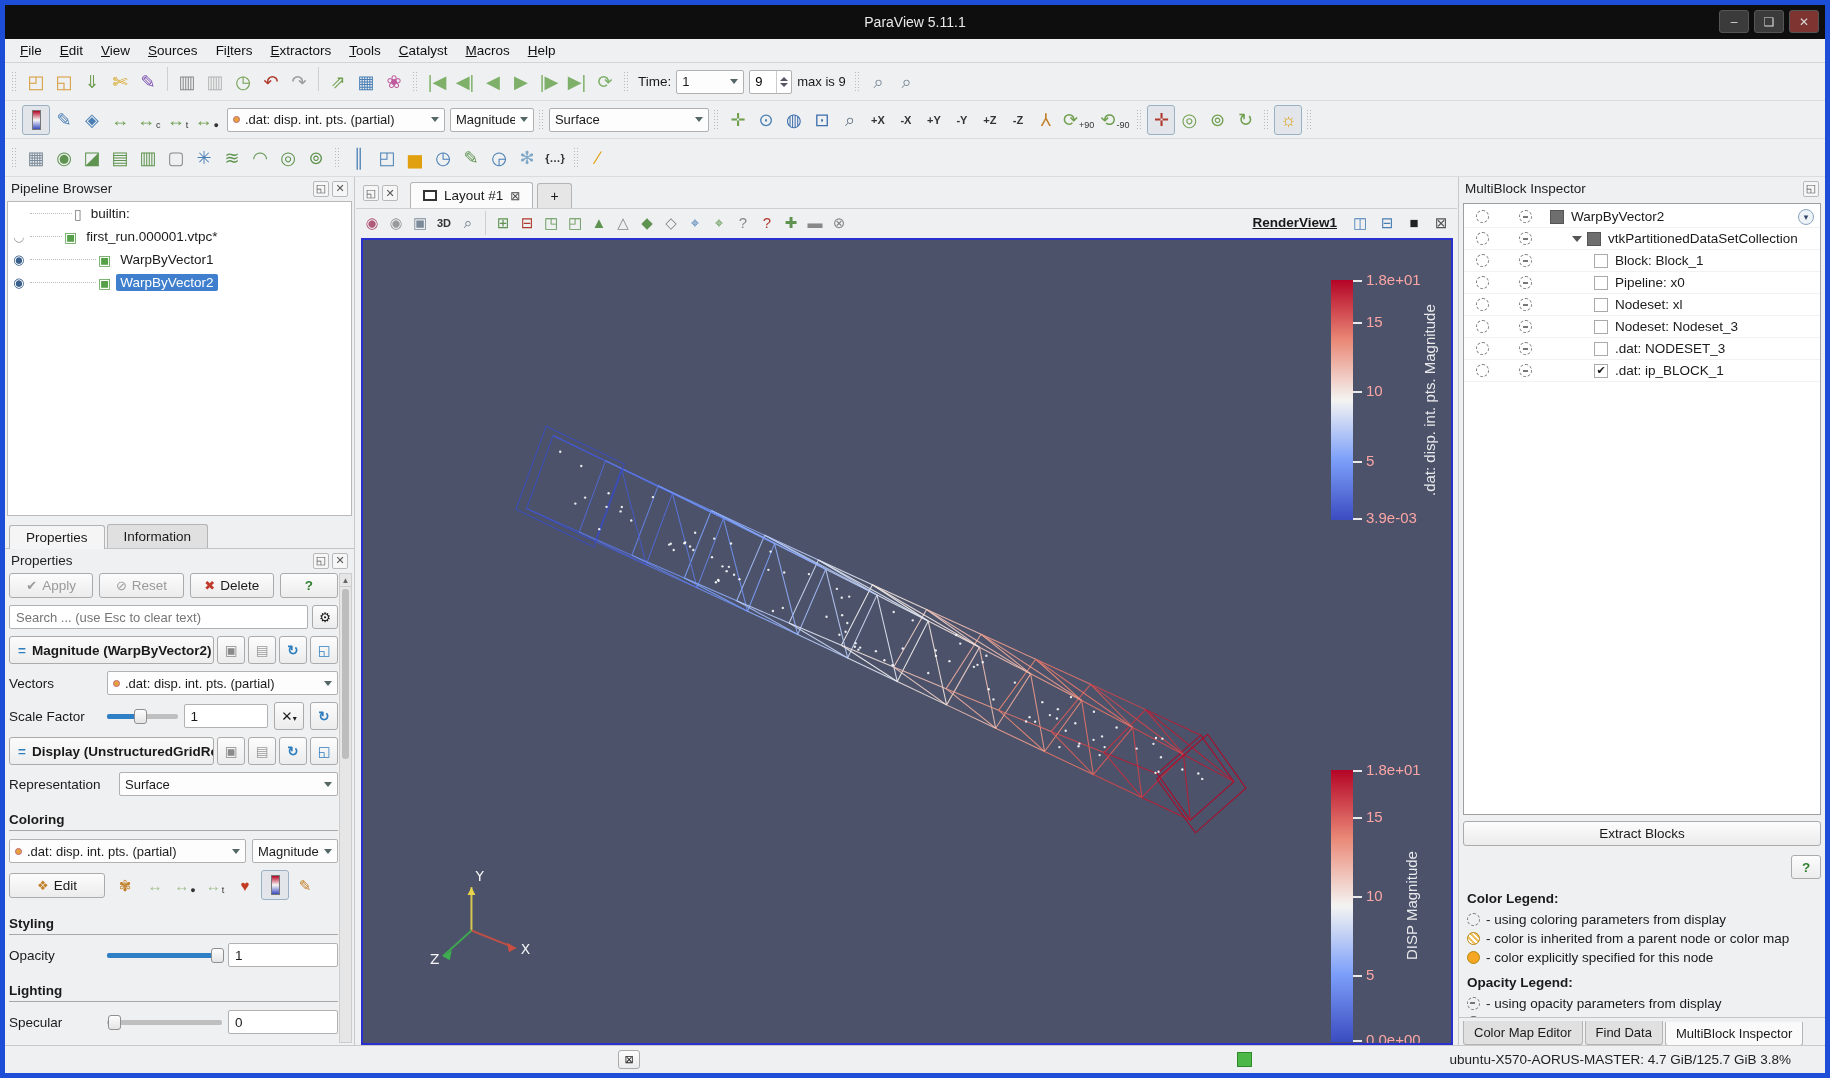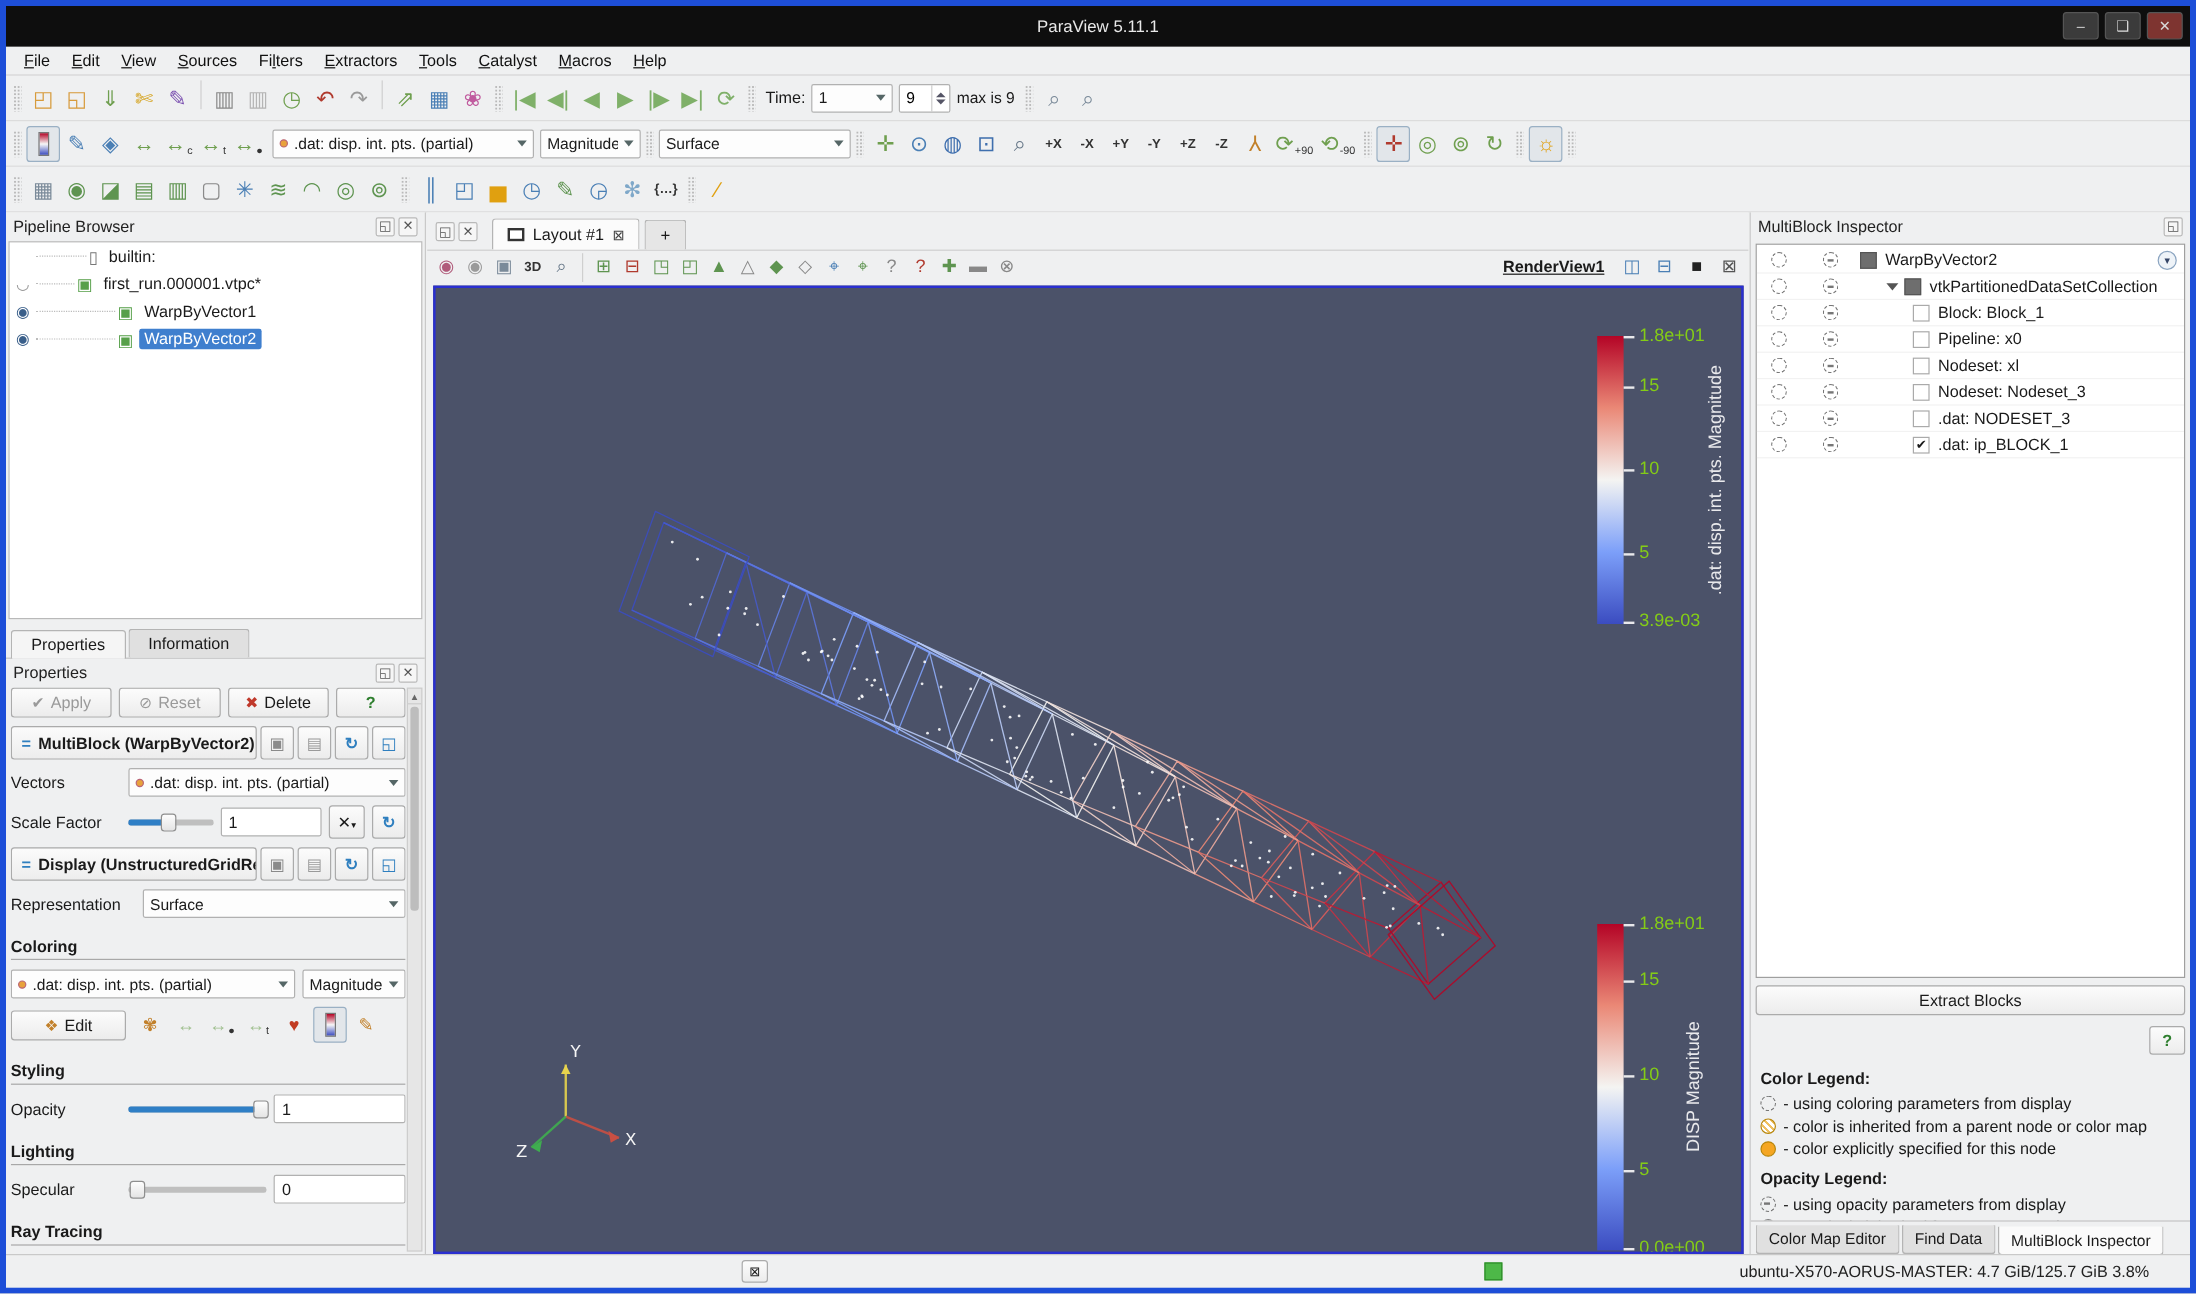--- a/index.html
+++ b/index.html
@@ -95,21 +95,21 @@
   .ltab .tclose { font-size:12px; color:#444; }
   .ltab-plus { padding:4px 12px; border:1px solid #b4b4b4; border-bottom:none; border-radius:3px 3px 0 0; background:#e6e6e6; font-size:14px; }
   .viewtb { height:28px; display:flex; align-items:center; gap:1px; padding:0 4px; border-top:1px solid #cfcfcf; }
   .viewtb .tbtn { height:24px; min-width:24px; }
   .viewname { margin-left:auto; font-weight:bold; text-decoration:underline; font-size:13.5px; margin-right:10px; }
   .renderview { position:absolute; left:5px; right:4px; top:61px; bottom:0; background:#4b5269; border:2px solid #2a2fd0; overflow:hidden; }
   .renderview svg { position:absolute; inset:0; }
 
   .cbar-wrap { position:absolute; }
   .cbar-bar { position:absolute; left:0; top:0; border:none; }
-  .cbar-tick { position:absolute; color:#84cc16; font-size:15px; white-space:nowrap; }
+  .cbar-tick { position:absolute; color:#fca5a5; font-size:15px; white-space:nowrap; }
   .cbar-tickline { position:absolute; width:9px; height:1.5px; background:#e9e9ec; }
   .cbar-title { position:absolute; color:#e9e9ec; font-size:15px; writing-mode:vertical-rl; transform:rotate(180deg); white-space:nowrap; }
 
   
   .right { position:absolute; right:0; top:0; width:367px; bottom:0; border-left:1px solid #c9c9c9; background:#eff0f1; }
   .mbi-tree { position:absolute; left:4px; right:4px; top:26px; height:612px; background:#fff; border:1px solid #9f9f9f; overflow:hidden; padding-top:2px; }
   .mbirow { display:flex; align-items:center; height:22px; font-size:13.5px; border-bottom:1px solid #f2f2f2; }
   .circ { width:13px; height:13px; border-radius:50%; border:1.5px dashed #777; flex:none; position:relative; }
   .circ.op::after { content:""; position:absolute; left:3px; top:5px; width:5px; height:1.5px; background:#777; }
   .circ-col1 { margin-left:12px; }
@@ -504,24 +504,30 @@
           <span class="btn disabled" style="flex:1">
               <span class="bico">⊘</span>
               <span>Reset</span>
             </span>
           <span class="btn" style="flex:1">
               <span class="bico" style="color:#c0392b">✖</span>
               <span>Delete</span>
             </span>
           <span class="btn" style="width:58px;color:#2f7f2f;font-weight:bold">?</span>
         </div>
+        <div class="prow searchbox">
+          <input placeholder="Search ... (use Esc to clear text)" style="">
+          <span class="btn gearbtn">
+              <span>⚙</span>
+            </span>
+        </div>
         <div class="sect-header">
           <span class="hbox">
               <span class="hico">=</span>
-              <span>MultiBlock (WarpByVector2)</span>
+              <span>Magnitude (WarpByVector2)</span>
             </span>
           <span class="btn sq-btn">
               <span style="color:#8a8a8a">▣</span>
             </span>
           <span class="btn sq-btn disabled">
               <span>▤</span>
             </span>
           <span class="btn sq-btn">
               <span style="color:#2f7fbf;font-weight:bold">↻</span>
             </span>

